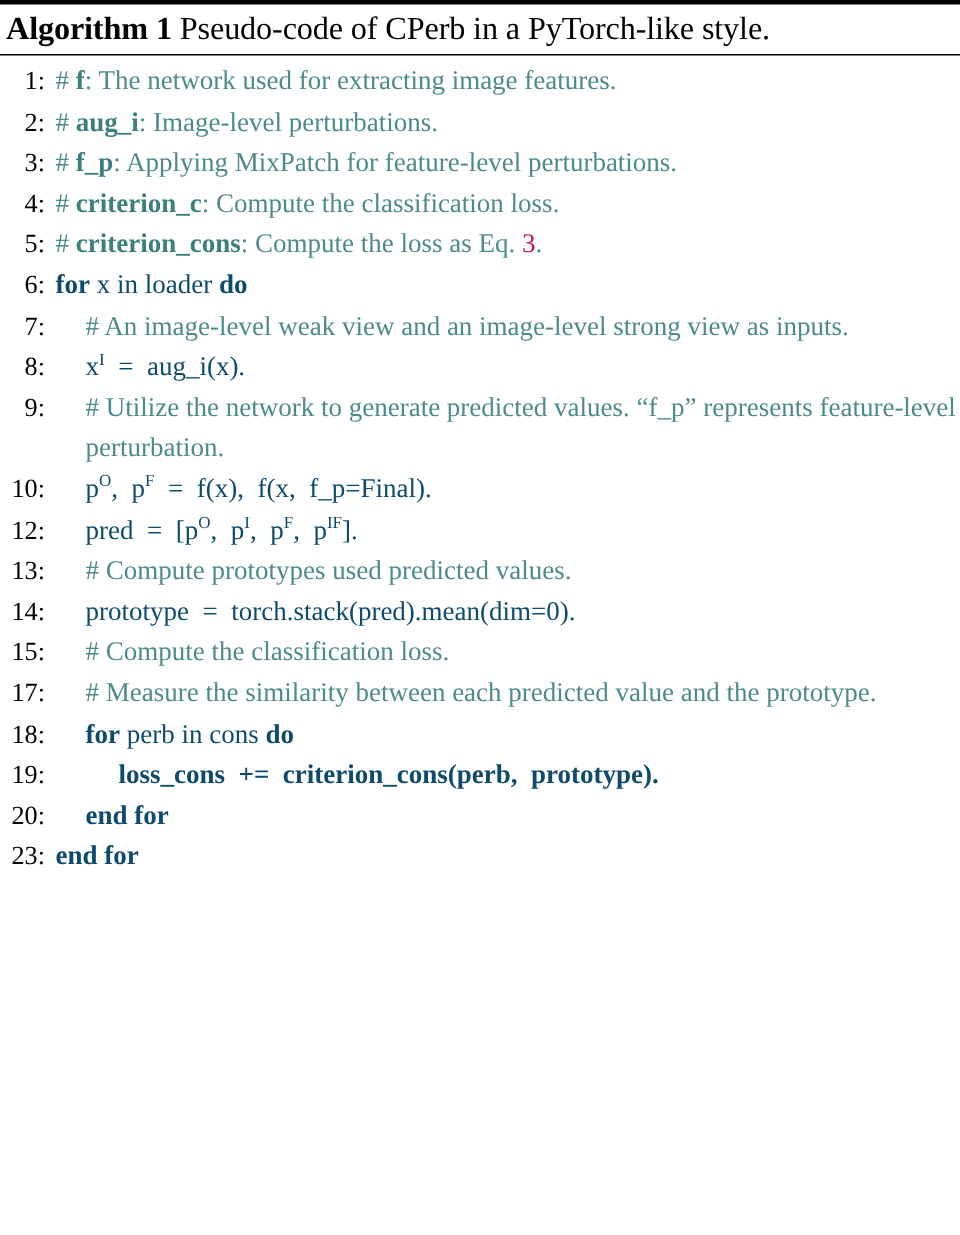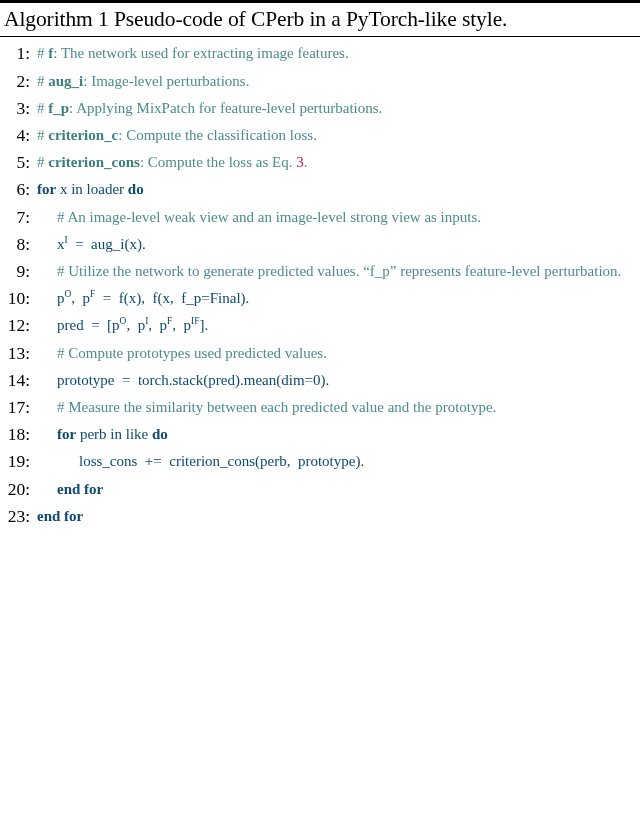--- a/index.html
+++ b/index.html
@@ -33,21 +33,21 @@
   }
 
   .algo-title {
     font-size: 21.5px;
     line-height: 30px;
     padding: 1px 0 2px 4px;
     white-space: nowrap;
     letter-spacing: -0.1px;
   }
   .algo-title .kw {
-    font-weight: normal;
+    font-weight: bold;
   }
 
   .lines {
     padding-top: 3px;
   }
 
   .line {
     display: flex;
     align-items: flex-start;
     font-size: 21px;
@@ -62,28 +62,28 @@
     line-height: 27.2px;
     padding-right: 5px;
     color: #000000;
     font-variant-numeric: lining-nums;
   }
 
   .content {
     flex: 1 1 auto;
     min-width: 0;
     padding-left: 0px;
-    font-size: 15px;
+    font-size: 18px;
     line-height: 27.2px;
   }
 
   
   .ind0 { padding-left: 2px; }
   .ind1 { padding-left: 22px; }
-  .ind2 { padding-left: 44px; }
+  .ind2 { padding-left: 44px; font-weight: bold; }
 
   .comment { color: #4d8b8b; }
   .comment b, .comment .b { font-weight: bold; color: #3d7f7f; }
   .code { color: #0c4a6e; }
   .kw { font-weight: bold; }
   .eqref { color: #c8105a; }
 
   sup {
     font-size: 0.63em;
     vertical-align: super;
@@ -112,20 +112,21 @@
       <div class="line"><div class="lineno">4:</div><div class="content ind0 comment"><span># </span><span class="b">criterion_c</span><span>: Compute the classification loss.</span></div></div>
       <div class="line"><div class="lineno">5:</div><div class="content ind0 comment"><span># </span><span class="b">criterion_cons</span><span>: Compute the loss as Eq. </span><span class="eqref">3</span><span>.</span></div></div>
       <div class="line"><div class="lineno">6:</div><div class="content ind0 code"><span class="kw">for</span><span> x in loader </span><span class="kw">do</span></div></div>
       <div class="line"><div class="lineno">7:</div><div class="content ind1 comment"><span># An image-level weak view and an image-level strong view as inputs.</span></div></div>
       <div class="line"><div class="lineno">8:</div><div class="content ind1 code"><span>x</span><sup>I</sup><span>  =  aug_i(x).</span></div></div>
       <div class="line"><div class="lineno">9:</div><div class="content ind1 comment"><span># Utilize the network to generate predicted values. “f_p” represents feature-level perturbation.</span></div></div>
       <div class="line"><div class="lineno">10:</div><div class="content ind1 code"><span>p</span><sup>O</sup><span>,  p</span><sup>F</sup><span>  =  f(x),  f(x,  f_p=Final).</span></div></div>
       <div class="line"><div class="lineno">12:</div><div class="content ind1 code"><span>pred  =  [p</span><sup>O</sup><span>,  p</span><sup>I</sup><span>,  p</span><sup>F</sup><span>,  p</span><sup>IF</sup><span>].</span></div></div>
       <div class="line"><div class="lineno">13:</div><div class="content ind1 comment"><span># Compute prototypes used predicted values.</span></div></div>
       <div class="line"><div class="lineno">14:</div><div class="content ind1 code"><span>prototype  =  torch.stack(pred).mean(dim=0).</span></div></div>
+      <div class="line"><div class="lineno">15:</div><div class="content ind1 comment"><span># Compute the classification loss.</span></div></div>
       <div class="line"><div class="lineno">17:</div><div class="content ind1 comment"><span># Measure the similarity between each predicted value and the prototype.</span></div></div>
-      <div class="line"><div class="lineno">18:</div><div class="content ind1 code"><span class="kw">for</span><span> perb in like </span><span class="kw">do</span></div></div>
+      <div class="line"><div class="lineno">18:</div><div class="content ind1 code"><span class="kw">for</span><span> perb in cons </span><span class="kw">do</span></div></div>
       <div class="line"><div class="lineno">19:</div><div class="content ind2 code"><span>loss_cons  +=  criterion_cons(perb,  prototype).</span></div></div>
       <div class="line"><div class="lineno">20:</div><div class="content ind1 code"><span class="kw">end for</span></div></div>
       <div class="line"><div class="lineno">23:</div><div class="content ind0 code"><span class="kw">end for</span></div></div>
     </div>
 
 </div>
 
 </body></html>

